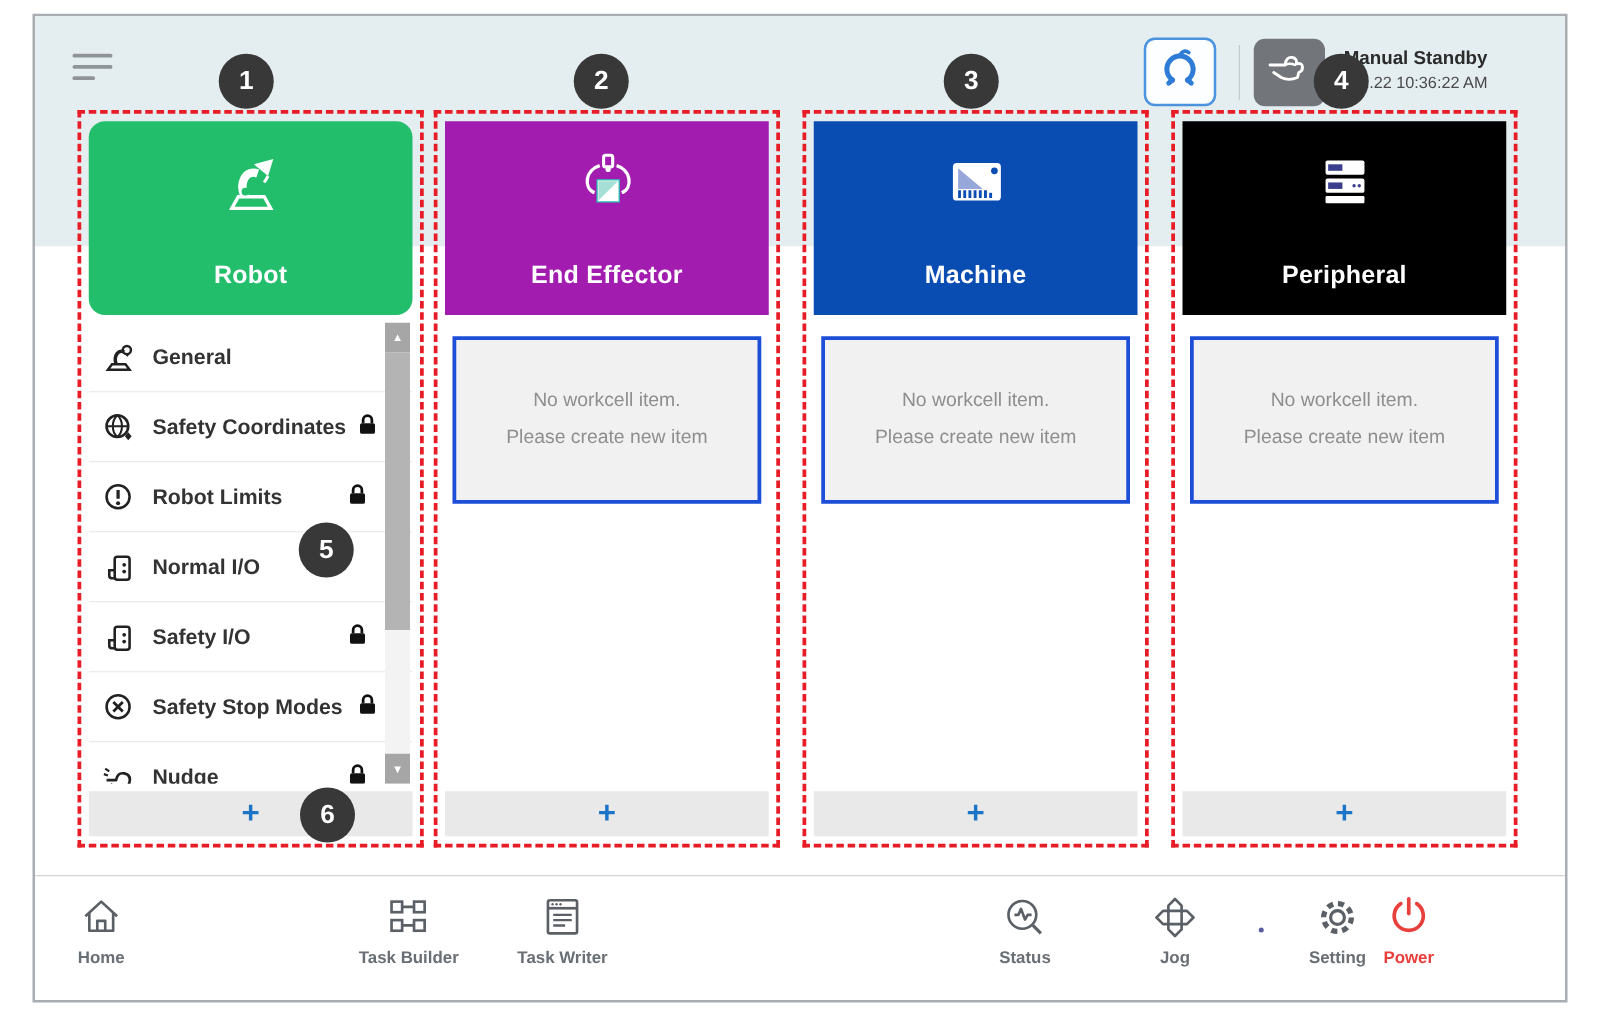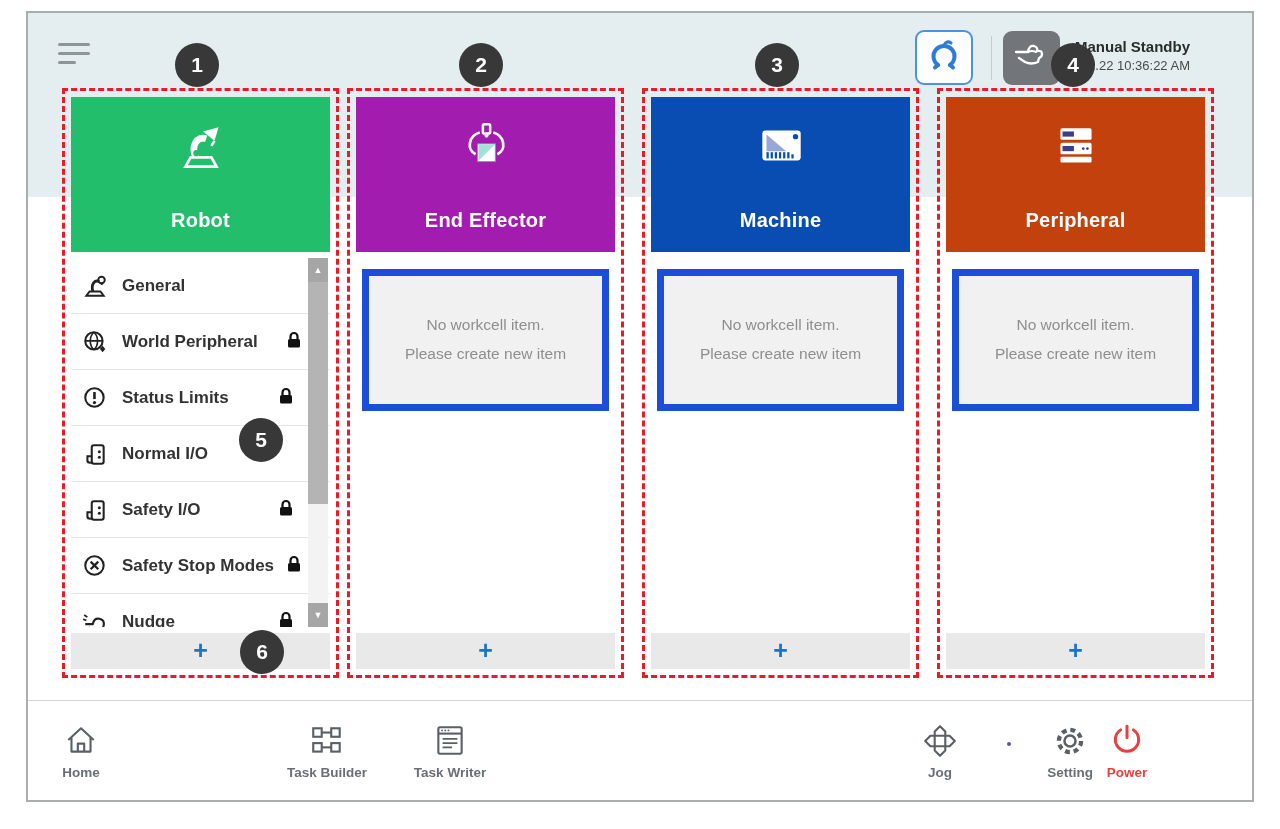--- a/index.html
+++ b/index.html
@@ -34,30 +34,30 @@
   .rlabel{font-size:17px;font-weight:bold;color:#333;white-space:nowrap;text-align:right;}
   .lock{position:absolute;right:34px;top:50%;transform:translateY(-50%);}
 
   
   .sbar{position:absolute;top:0;right:2px;width:20px;bottom:0;background:#f3f3f3;}
   .sb-up,.sb-down{position:absolute;left:0;width:20px;height:24px;background:#a6a6a6;color:#fff;font-size:9px;line-height:24px;text-align:center;cursor:pointer;}
   .sb-up{top:0;} .sb-down{bottom:0;}
   .sb-thumb{position:absolute;left:0;top:24px;width:20px;height:222px;background:#b4b4b4;cursor:grab;}
 
   
-  .empty-box{position:absolute;top:178px;left:12px;right:12px;height:128px;background:#f1f1f1;border:7px solid #1d4ed8;display:flex;flex-direction:column;align-items:center;justify-content:center;color:#8e8e8e;font-size:15.5px;line-height:1.85;}
+  .empty-box{position:absolute;top:178px;left:12px;right:12px;height:128px;background:#f1f1f1;border:3px solid #1d4ed8;display:flex;flex-direction:column;align-items:center;justify-content:center;color:#8e8e8e;font-size:15.5px;line-height:1.85;}
   .add-bar{position:absolute;left:6px;right:6px;bottom:6px;height:36px;background:#e9e9e9;text-align:center;cursor:pointer;}
   .add-bar span{color:#1b74c5;font-size:25px;font-weight:bold;line-height:34px;}
 
   
   .badge{position:absolute;width:44px;height:44px;border-radius:50%;background:#383838;color:#fff;font-size:21px;font-weight:bold;display:flex;align-items:center;justify-content:center;z-index:9;}
 
   
   .nav-divider{position:absolute;left:28px;top:700px;width:1224px;height:1px;background:#d4d4d4;}
-  .nav-item{position:absolute;top:712px;height:74px;display:flex;flex-direction:column;align-items:center;justify-content:center;cursor:pointer;}
+  .nav-item{position:absolute;top:712px;height:74px;display:flex;flex-direction:column;align-items:center;justify-content:flex-start;cursor:pointer;}
   .nav-item .nicon{height:44px;display:flex;align-items:center;justify-content:center;}
   .nav-item .nlabel{font-size:13.5px;font-weight:bold;color:#696f75;margin-top:2px;white-space:nowrap;}
   .nav-item.active .nlabel{color:#29b1c2;}
   .nav-item.power .nlabel{color:#e8403d;}
   .navdot{position:absolute;left:1007px;top:742px;width:4px;height:4px;border-radius:50%;background:#5a5aa0;}
 </style>
 </head>
 <body>
 
 <div class="screen">
@@ -87,21 +87,21 @@
         <path d="M16,15 Q20,13 24,15" fill="none" stroke="#fff" stroke-width="2" stroke-linecap="round"></path>
       </svg>
     </span>
   </div>
   <div class="statusblock">
     <div class="status-title">Manual Standby</div>
     <div class="status-time">2.22 10:36:22 AM</div>
   </div>
 
   <div class="column col1">
-    <div class="col-header" style="background: rgb(34, 190, 107);">
+    <div class="col-header" style="background: rgb(34, 190, 107); border-radius: 13px;">
       <div class="chicon">
         <svg width="56" height="56" viewBox="0 0 54 54">
           <path d="M12,46 L42,46 L37,37 L17,37 Z" fill="none" stroke="#fff" stroke-width="2.6"></path>
           <path d="M22,37 C17,26 23,16 32,19" fill="none" stroke="#fff" stroke-width="6.5"></path>
           <circle cx="22.5" cy="33" r="3" fill="#22be6b"></circle>
           <polygon points="29,12 44,8 40,21" fill="#fff"></polygon>
           <path d="M40,21 L37,26" stroke="#fff" stroke-width="2.4"></path>
         </svg>
       </div>
       <div class="col-title">Robot</div>
@@ -122,37 +122,37 @@
       </div>
 
       <div class="row">
         <span class="ricon">
           <svg width="26" height="26" viewBox="0 0 24 24">
             <circle cx="11" cy="11" r="8" fill="none" stroke="#222" stroke-width="1.9"></circle>
             <path d="M11,3 C6.5,7 6.5,15 11,19 M11,3 C15.5,7 15.5,15 11,19 M3.5,11 H18.5" fill="none" stroke="#222" stroke-width="1.5"></path>
             <polygon points="19,15.5 21.5,18.5 19,21.5 16.5,18.5" fill="#222"></polygon>
           </svg>
           </span>
-        <span class="rlabel">World Peripheral</span>
+        <span class="rlabel">Safety Coordinates</span>
         <span class="lock" style="right:26px">
           <svg width="20" height="20" viewBox="0 0 20 20">
               <path d="M6.5,9 V6.5 a3.5,3.5 0 0 1 7,0 V9" fill="none" stroke="#111" stroke-width="2.2"></path>
               <rect x="4" y="9" width="12" height="8.5" rx="1.5" fill="#111"></rect>
             </svg></span>
       </div>
 
       <div class="row">
         <span class="ricon">
           <svg width="26" height="26" viewBox="0 0 24 24">
             <circle cx="11.5" cy="11.5" r="8.5" fill="none" stroke="#222" stroke-width="1.9"></circle>
             <path d="M11.5,6.5 V13" stroke="#222" stroke-width="2.4"></path>
             <circle cx="11.5" cy="16.2" r="1.5" fill="#222"></circle>
           </svg>
           </span>
-        <span class="rlabel">Status Limits</span>
+        <span class="rlabel">Robot Limits</span>
         <span class="lock">
           <svg width="20" height="20" viewBox="0 0 20 20">
               <path d="M6.5,9 V6.5 a3.5,3.5 0 0 1 7,0 V9" fill="none" stroke="#111" stroke-width="2.2"></path>
               <rect x="4" y="9" width="12" height="8.5" rx="1.5" fill="#111"></rect>
             </svg></span>
       </div>
 
       <div class="row">
         <span class="ricon">
           <svg width="26" height="26" viewBox="0 0 24 24">
@@ -265,21 +265,21 @@
       <div class="col-title">Machine</div>
     </div>
     <div class="empty-box">
       <div>No workcell item.</div>
       <div>Please create new item</div>
     </div>
     <div class="add-bar"><span>+</span></div>
   </div>
 
   <div class="column col4">
-    <div class="col-header" style="background: #c2410c;">
+    <div class="col-header" style="background: #000000;">
       <div class="chicon">
         <svg width="56" height="56" viewBox="0 0 54 54">
           <rect x="12" y="9" width="30" height="11" rx="1.5" fill="#fff"></rect>
           <rect x="14" y="12" width="11" height="5" fill="#3a3e8c"></rect>
           <rect x="12" y="23" width="30" height="11" rx="1.5" fill="#fff"></rect>
           <rect x="14" y="26" width="11" height="5" fill="#3a3e8c"></rect>
           <circle cx="34" cy="28.5" r="1.3" fill="#3a3e8c"></circle>
             <circle cx="38" cy="28.5" r="1.3" fill="#3a3e8c"></circle>
           <rect x="12" y="36.5" width="30" height="5.5" rx="1" fill="#fff"></rect>
         </svg>
@@ -335,20 +335,30 @@
         <path d="M6,10 H28" stroke="#5a6066" stroke-width="2"></path>
         <circle cx="9.5" cy="7" r="0.9" fill="#5a6066"></circle>
           <circle cx="12.5" cy="7" r="0.9" fill="#5a6066"></circle>
           <circle cx="15.5" cy="7" r="0.9" fill="#5a6066"></circle>
         <path d="M10,15 H24 M10,19 H24 M10,23 H19" stroke="#5a6066" stroke-width="1.8"></path>
       </svg>
       </div>
     <div class="nlabel">Task Writer</div>
   </div>
 
+  <div class="nav-item" style="left:785px;width:70px">
+    <div class="nicon">
+      <svg width="36" height="36" viewBox="0 0 34 34">
+        <circle cx="15" cy="15" r="10.5" fill="none" stroke="#5a6066" stroke-width="2"></circle>
+        <path d="M9,15 h3 l2,-4.5 3,8 2,-3.5 h3" fill="none" stroke="#5a6066" stroke-width="2" stroke-linejoin="round"></path>
+        <path d="M23,23 L29,29" stroke="#5a6066" stroke-width="2.4"></path>
+      </svg>
+      </div>
+    <div class="nlabel">Status</div>
+  </div>
 
   <div class="nav-item" style="left:908px;width:64px">
     <div class="nicon">
       <svg width="36" height="36" viewBox="0 0 34 34">
         <g fill="none" stroke="#5a6066" stroke-width="2" stroke-linejoin="round">
           <path d="M12,12 V8 L17,3 L22,8 V12 Z"></path>
           <path d="M12,22 V26 L17,31 L22,26 V22 Z"></path>
           <path d="M12,12 H8 L3,17 L8,22 H12 Z"></path>
           <path d="M22,12 H26 L31,17 L26,22 H22 Z"></path>
         </g>

